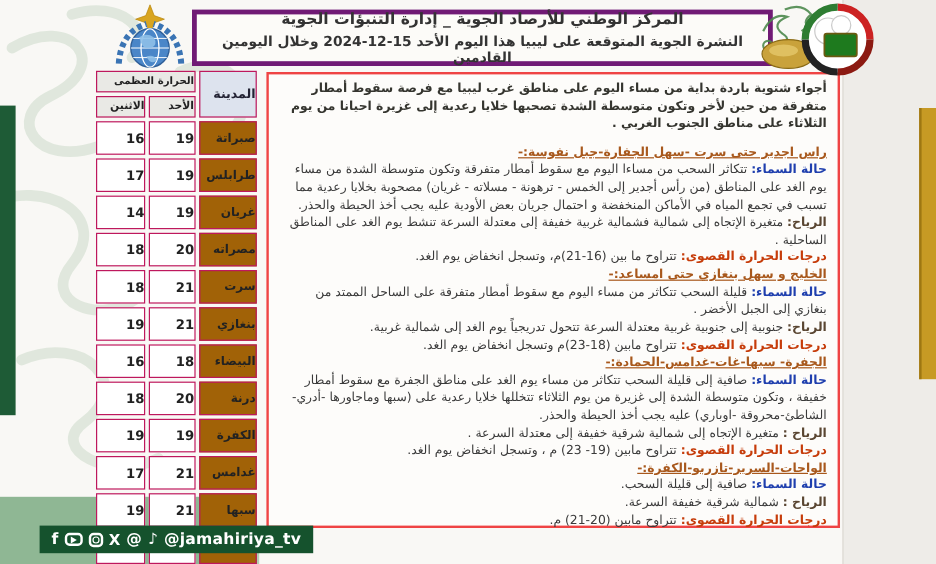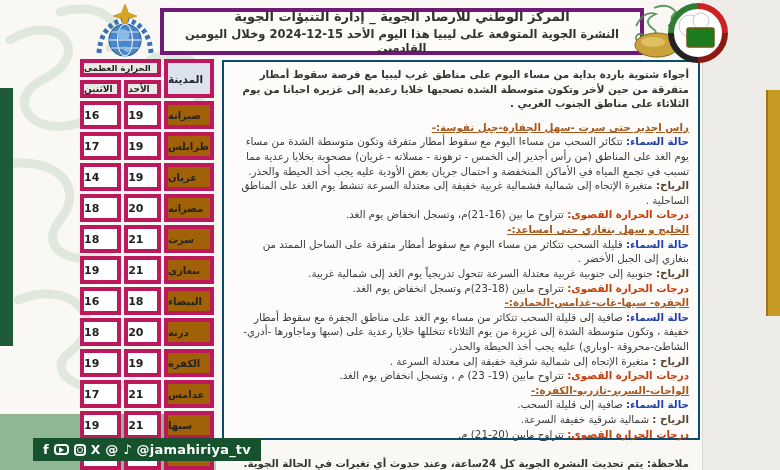--- a/index.html
+++ b/index.html
@@ -19,29 +19,29 @@
   
   .header-box{position:absolute;left:160px;top:8px;width:484px;height:47px;border:4px solid #701a75;background:#fcfbf8;
     display:flex;flex-direction:column;justify-content:center;text-align:center;direction:rtl;z-index:2;}
   .h-line1{font-size:13px;font-weight:bold;color:#333;}
   .h-line2{font-size:11.5px;font-weight:bold;color:#333;margin-top:3px;}
   .wmo{position:absolute;left:86px;top:3px;z-index:3;}
   .met-logo{position:absolute;left:628px;top:0;z-index:3;}
 
   
   .temp-table{position:absolute;left:77px;top:56px;width:140px;border-spacing:3px;border-collapse:separate;direction:rtl;z-index:2;}
-  .temp-table th,.temp-table td{border:4px solid #be185d;background:#fff;text-align:left;font-weight:bold;color:#222;padding:0;}
+  .temp-table th,.temp-table td{border:1px solid #be185d;background:#fff;text-align:right;font-weight:bold;color:#222;padding:0;}
   .temp-table .city-h{background:#dde3ee;font-size:10.5px;width:52px;color:#223;}
   .temp-table .grp-h{background:#e9e9e5;font-size:8.5px;height:18px;}
   .temp-table .day-h{background:#e9e9e5;font-size:9px;height:18px;}
   .temp-table td.city{background:#a16207;font-size:10px;height:28px;}
   .temp-table td.val{font-size:11px;width:49px;height:21px;}
 
   
-  .bulletin{position:absolute;left:222px;top:60px;width:478px;height:380px;border:2px solid #0c4a6e;background:#fdfcfa;
+  .bulletin{position:absolute;left:222px;top:60px;width:478px;height:380px;border:2px solid #ef4444;background:#fdfcfa;
     padding:5px 9px;direction:rtl;font-size:10.3px;color:#3a3a3a;line-height:1.42;z-index:2;}
   .intro{font-weight:bold;color:#35352f;margin-bottom:9px;}
   .sec-title{color:#a8581c;font-weight:bold;text-decoration:underline;}
   .lbl{font-weight:bold;}
   .lbl-sky{color:#1f3fae;}
   .lbl-wind{color:#5a4632;}
   .lbl-temp{color:#c63c0a;}
   .note{margin-top:15px;font-weight:bold;color:#35352f;}
 
   
@@ -217,24 +217,20 @@
       <div><span class="lbl lbl-temp">درجات الحرارة القصوى:</span> <span>تتراوح مابين (19- 23) م ، وتسجل انخفاض يوم الغد.</span></div>
     </div>
 
     <div class="section">
       <div class="sec-title">الواحات-السرير-تازربو-الكفرة:-</div>
       <div><span class="lbl lbl-sky">حالة السماء:</span> <span>صافية إلى قليلة السحب.</span></div>
       <div><span class="lbl lbl-wind">الرياح :</span> <span>شمالية شرقية خفيفة السرعة.</span></div>
       <div><span class="lbl lbl-temp">درجات الحرارة القصوى:</span> <span>تتراوح مابين (20-21) م.</span></div>
     </div>
 
-    <div class="note">
-      <span>ملاحظة:</span>
-      <span>يتم تحديث النشرة الجوية كل 24ساعة، وعند حدوث أي تغيرات في الحالة الجوية.</span>
-    </div>
   </div>
 
   <div class="footer">
     <span class="icn fb">f</span>
     <span class="icn yt"></span>
     <span class="icn ig"></span>
     <span class="icn xx">X</span>
     <span class="icn th">@</span>
     <span class="icn tk">♪</span>
     <span class="handle">@jamahiriya_tv</span>

